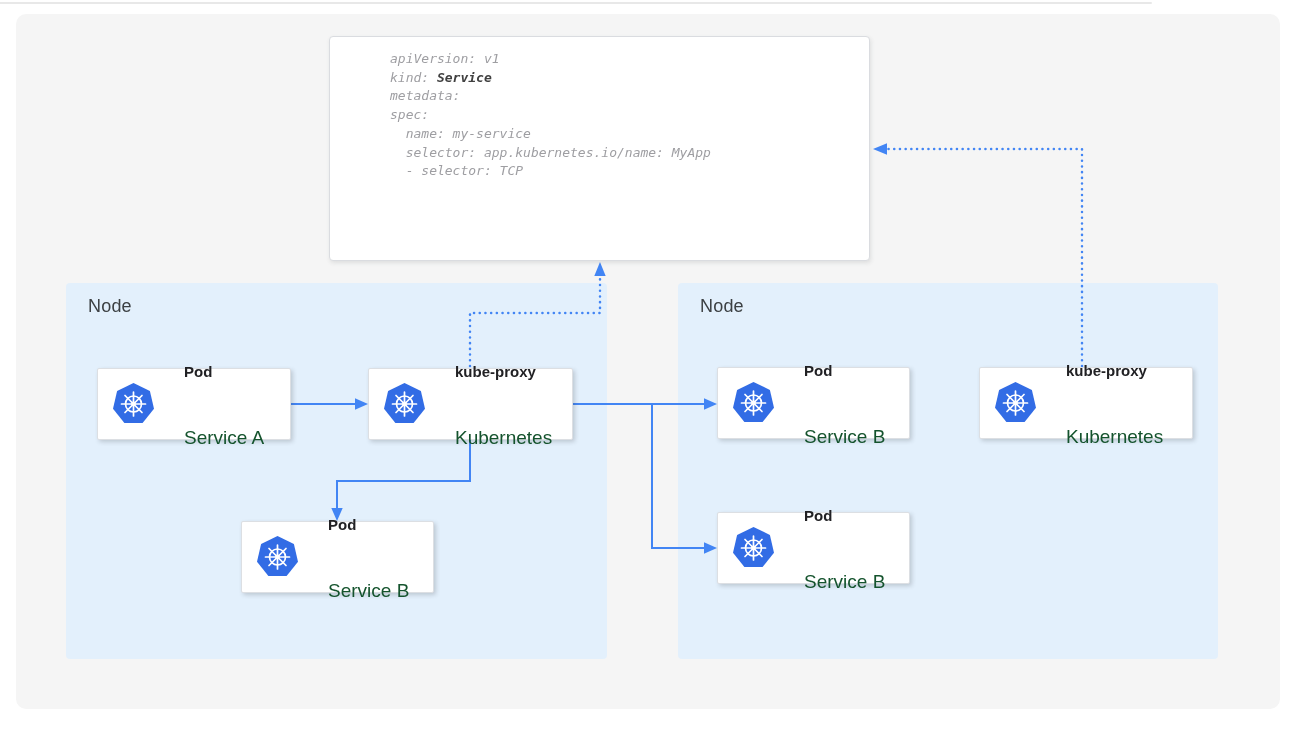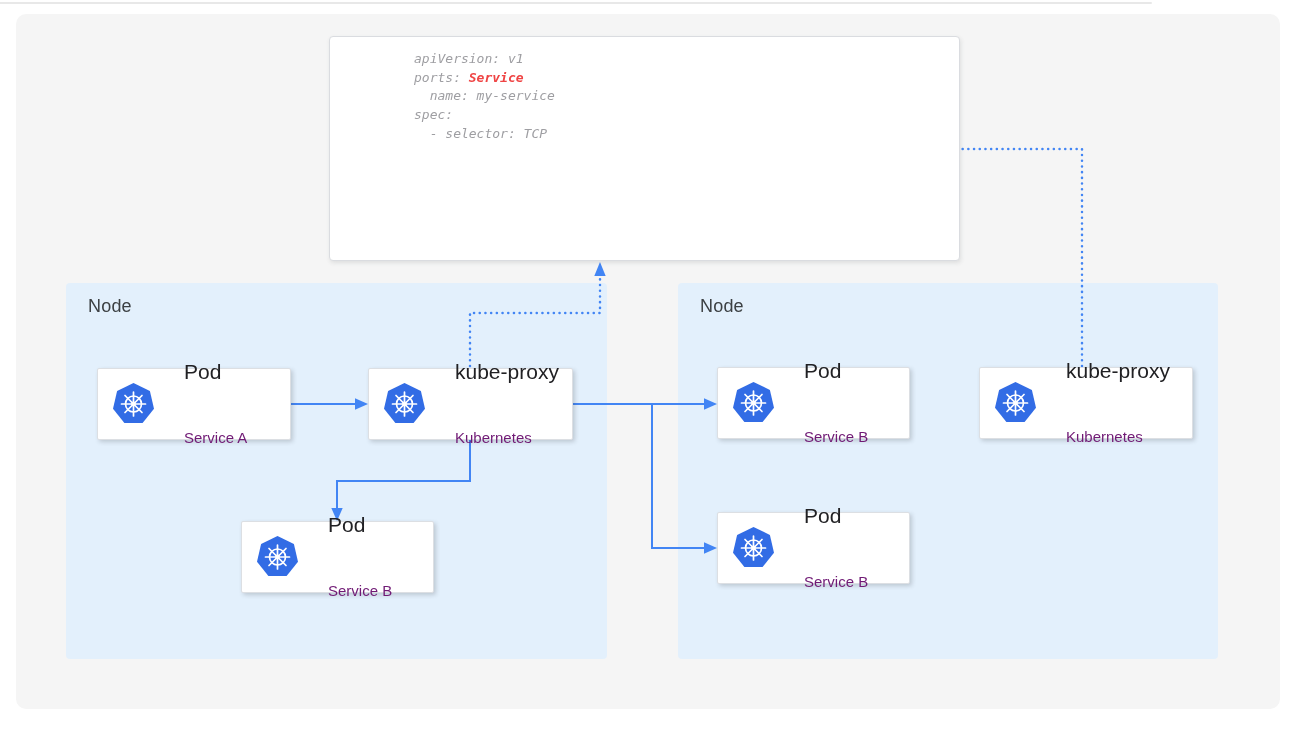--- a/index.html
+++ b/index.html
@@ -56,38 +56,38 @@
     fill: none;
     stroke: #4285f4;
     stroke-width: 2.5;
     stroke-dasharray: 0.1 5.6;
     stroke-linecap: round;
   }
   .arrowhead { fill: #4285f4; stroke: none; }
   .yaml-card {
     position: absolute;
     left: 329px; top: 36px;
-    width: 631px; height: 225px;
+    width: 541px; height: 225px;
     background: #ffffff;
     border: 1px solid #dadce0;
     border-radius: 4px;
     box-shadow: 1px 2px 4px rgba(60,64,67,.12);
-    padding: 13px 10px 0 84px;
+    padding: 13px 10px 0 60px;
   }
   .code-line {
     font-family: "DejaVu Sans Mono", monospace;
     font-style: italic;
     font-size: 13px;
     line-height: 18.7px;
     color: #9e9ea2;
     white-space: pre;
   }
   .code-line .b {
     font-weight: 700;
-    color: #ef4444;
+    color: #404040;
   }
   .card {
     position: absolute;
     height: 72px;
     background: #ffffff;
     border: 1px solid #dcdfe3;
     border-radius: 2px;
     box-shadow: 2px 2px 4px rgba(60,64,67,.22);
     display: flex;
     align-items: center;
@@ -97,28 +97,29 @@
     width: 45px; height: 44px;
     flex: 0 0 45px;
     display: inline-block;
   }
   .card-text {
     display: flex;
     flex-direction: column;
     margin-left: 28px;
   }
   .card-title {
-    font-size: 21px;
+    font-size: 15px;
     line-height: 23px;
     color: #212124;
+    font-weight: bold;
   }
   .card-subtitle {
-    font-size: 15px;
+    font-size: 19px;
     line-height: 21px;
-    color: #701a75;
+    color: #14532d;
     margin-top: 44px;
   }
 </style>
 </head>
 <body>
 
 <div class="canvas">
 
   <div class="top-rule"></div>
 
@@ -157,23 +158,25 @@
     </g>
 
     <g>
       <path class="conn-dotted" d="M1082,366 V149 H887"></path>
       <polygon class="arrowhead" points="873,149 887,143.3 887,154.7"></polygon>
     </g>
   </svg>
 
   <div class="yaml-card">
     <div class="code-line"><span>apiVersion: v1</span><span class="b"></span></div>
-    <div class="code-line"><span>ports: </span><span class="b">Service</span></div>
+    <div class="code-line"><span>kind: </span><span class="b">Service</span></div>
+    <div class="code-line"><span>metadata:</span><span class="b"></span></div>
+    <div class="code-line"><span>spec:</span><span class="b"></span></div>
     <div class="code-line"><span>  name: my-service</span><span class="b"></span></div>
-    <div class="code-line"><span>spec:</span><span class="b"></span></div>
+    <div class="code-line"><span>  selector: app.kubernetes.io/name: MyApp</span><span class="b"></span></div>
     <div class="code-line"><span>  - selector: TCP</span><span class="b"></span></div>
   </div>
 
   <div class="card" style="left:97px; top:368px; width:194px;">
     <span class="k8s-icon">
   <svg viewBox="0 0 45 44" width="45" height="44" xmlns="http://www.w3.org/2000/svg">
     <polygon points="22.5,1 38.9,8.9 43,26.7 31.6,40.9 13.4,40.9 2,26.7 6.1,8.9" fill="#326ce5"></polygon>
     <g stroke="#ffffff" stroke-width="1.7" stroke-linecap="round">
       <line x1="22.5" y1="22" x2="22.5" y2="10"></line>
       <line x1="22.5" y1="22" x2="31.0" y2="13.5"></line>

